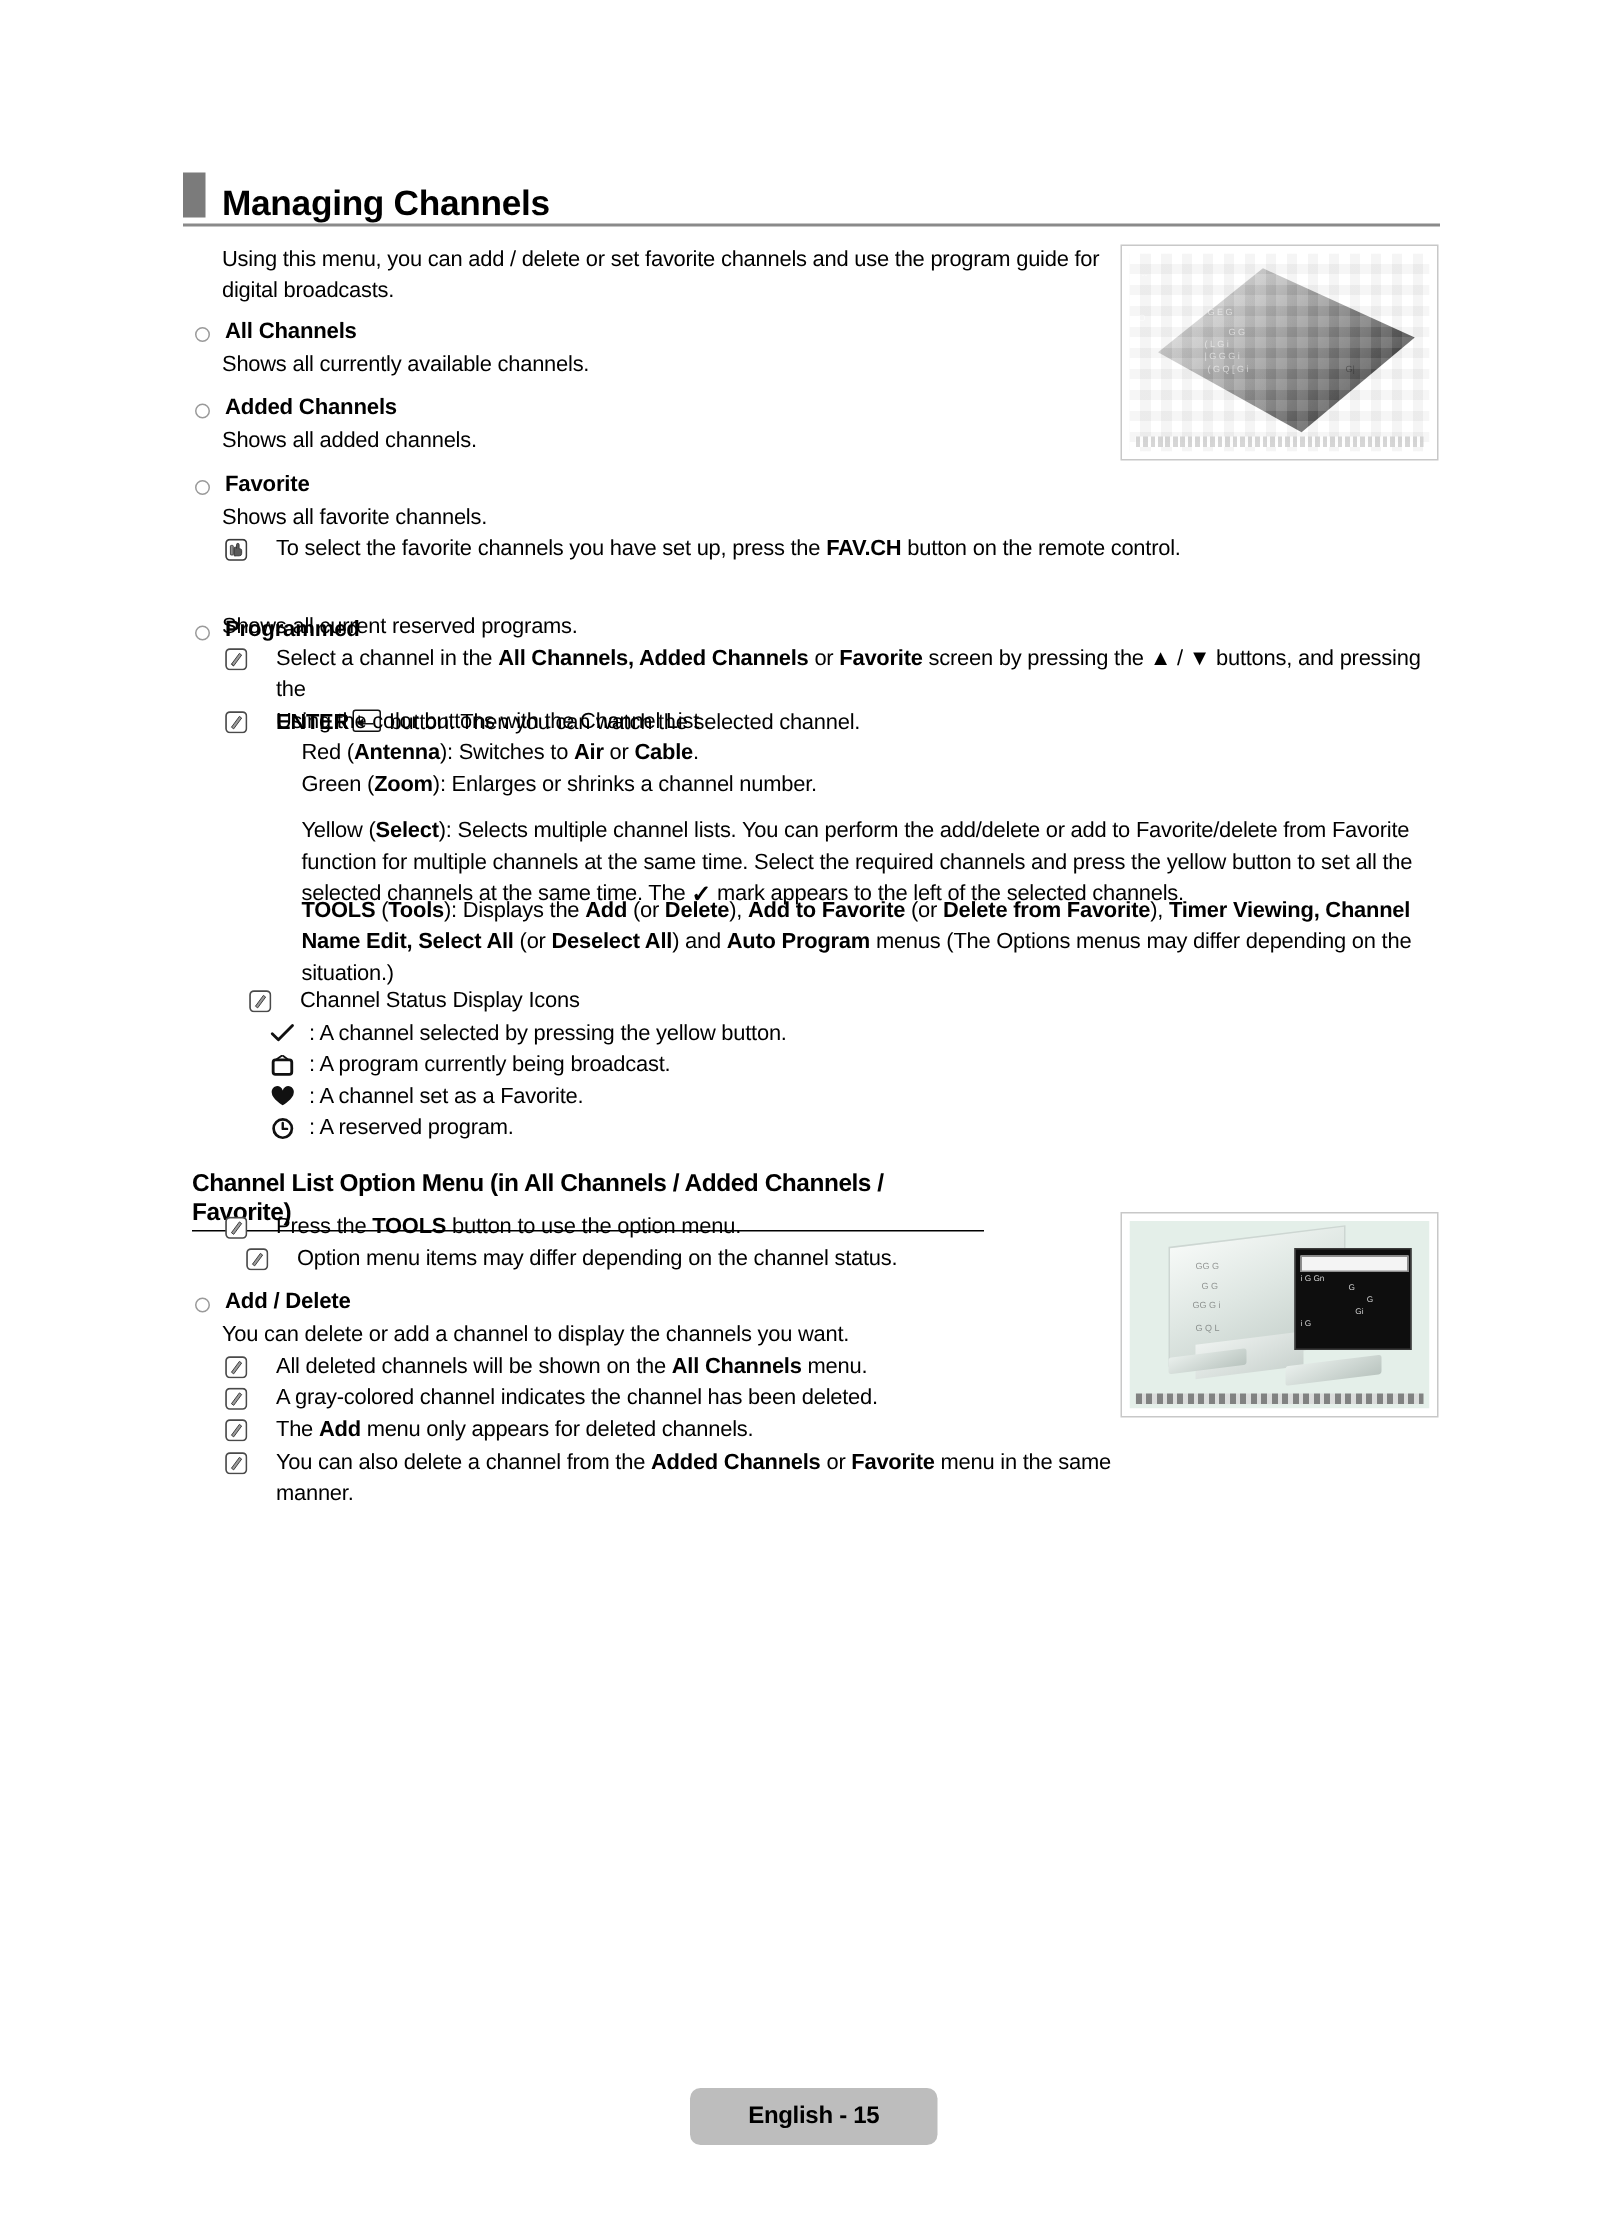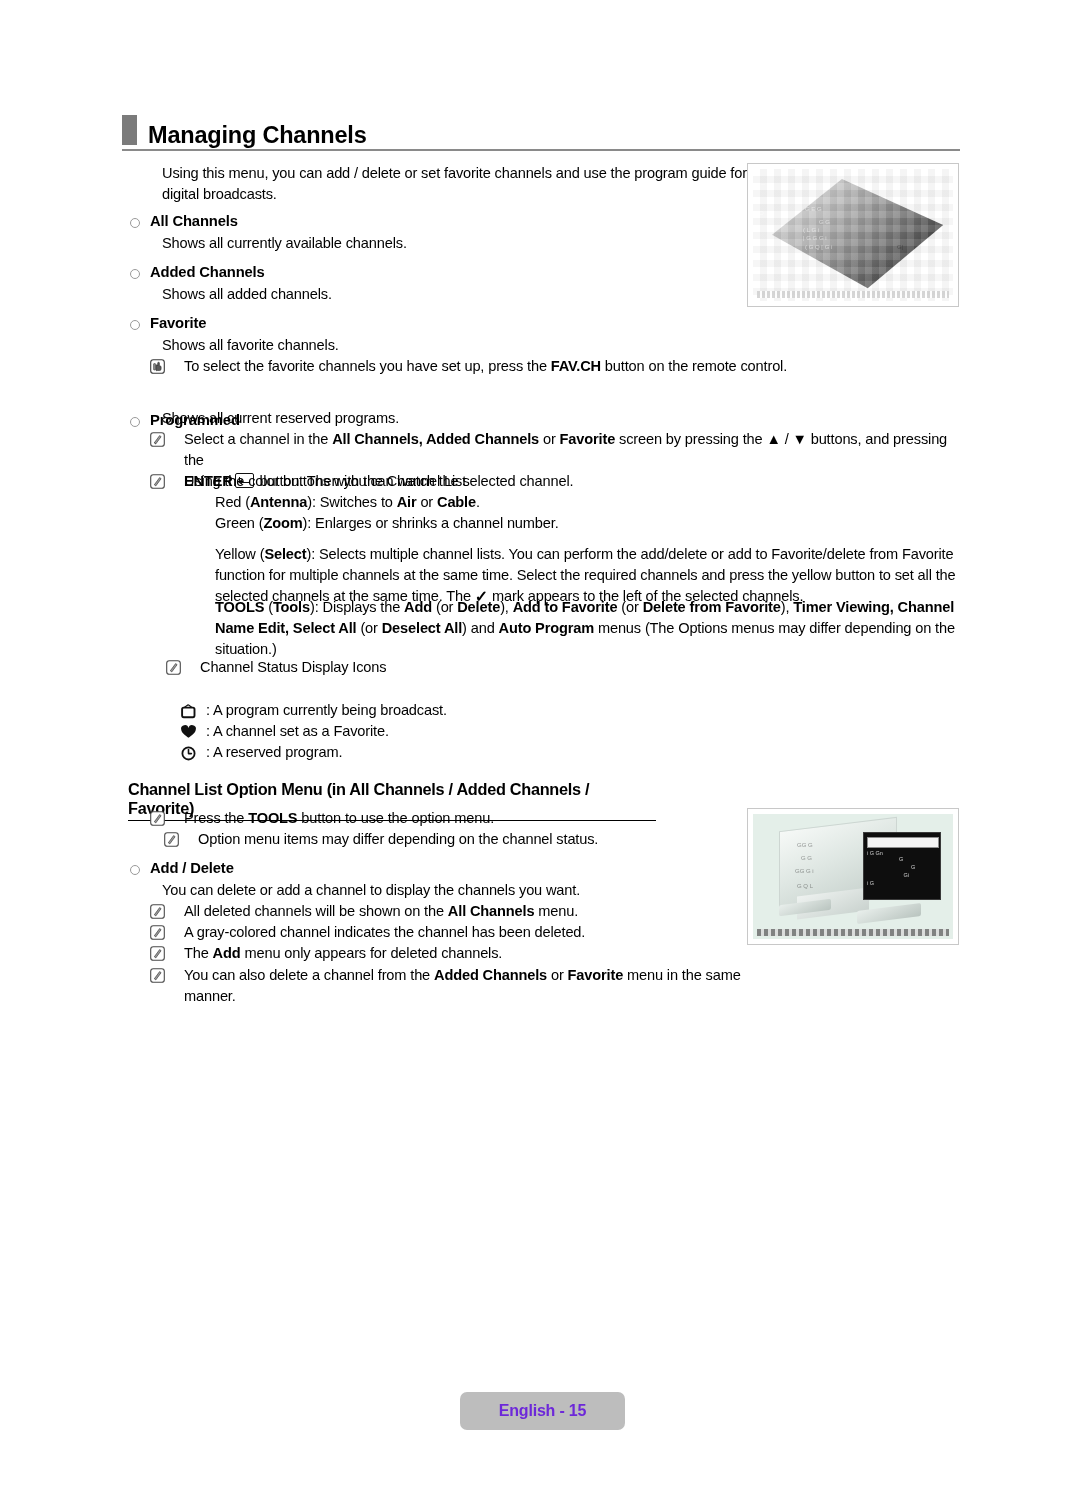--- a/index.html
+++ b/index.html
@@ -24,21 +24,21 @@
     width:15px;height:30px;background:#7b7b7b;flex:none;
     margin-bottom:1px;
   }
   .heading-text{
     font-size:23.5px;font-weight:bold;line-height:1;
     letter-spacing:-0.2px;
     position:relative;top:1px;
   }
 
   
-  .txt{font-size:14.6px;line-height:20.8px;letter-spacing:-0.15px;margin-left:14px;}
+  .txt{font-size:14.6px;line-height:20.8px;letter-spacing:-0.15px;}
   b{font-weight:bold;}
 
   .para{position:absolute;}
 
   
   .bullet-row{position:absolute;display:flex;align-items:flex-start;}
   .circ{
     width:8px;height:8px;border:1.3px solid #9a9a9a;border-radius:50%;
     flex:none;margin-top:6px;margin-right:10px;background:#fff;
   }
@@ -155,21 +155,21 @@
   .popup-sel{
     position:absolute;left:4%;top:7%;width:92%;height:13%;
     background:#f4f4f4;border:1px solid #8e8e8e;
   }
   .popup-line{position:absolute;color:#cfcfcf;font-size:5.5px;white-space:nowrap;}
 
   .footer-tab{
     position:absolute;left:460px;top:1392px;width:165px;height:38px;
     background:#bdbdbd;border-radius:7px;
     display:flex;align-items:center;justify-content:center;
-    font-size:16px;font-weight:bold;letter-spacing:-0.2px;color:#6d28d9;
+    font-size:16px;font-weight:bold;letter-spacing:-0.2px;color:#000000;
   }
 </style>
 </head>
 <body>
 
 <div class="page">
 
   <div class="main-heading">
     <div class="heading-accent"></div>
     <div class="heading-text">Managing Channels</div>
@@ -265,20 +265,28 @@
   <div class="note-row" style="left:150px;top:657px;width:600px;margin-left:16px;">
     <span class="noteicon">
       <svg width="15" height="15" viewBox="0 0 15 15">
         <rect x="0.7" y="0.7" width="13.6" height="13.6" rx="2.6" fill="#fff" stroke="#4a4a4a" stroke-width="1.1"></rect>
         <path d="M4.3 10.8 L9.6 3.6 l1.5 1.1 l-5.3 7.2 z" fill="#9c9c9c" stroke="#2e2e2e" stroke-width="0.6"></path>
       </svg>
     </span>
     <span class="note-text">Channel Status Display Icons</span>
   </div>
 
+  <div class="status-row" style="left:180px;top:679px;">
+    <span class="status-glyph">
+      <svg width="17" height="14" viewBox="0 0 17 14" style="display:inline-block;vertical-align:middle;">
+        <path d="M1.5 7.2 L5.6 11.2 L15 1.6" fill="none" stroke="#111" stroke-width="1.9" stroke-linecap="round" stroke-linejoin="round"></path>
+      </svg>
+    </span>
+    <span class="status-text">: A channel selected by pressing the yellow button.</span>
+  </div>
 
   <div class="status-row" style="left:180px;top:700px;">
     <span class="status-glyph">
       <svg width="17" height="15" viewBox="0 0 17 15" style="display:inline-block;vertical-align:middle;">
         <path d="M4.2 3.4 L7.8 0.9 M12.0 3.4 L8.6 0.9" stroke="#111" stroke-width="1.2" stroke-linecap="round"></path>
         <rect x="2.1" y="3.6" width="12.4" height="9.6" rx="1.6" fill="none" stroke="#111" stroke-width="1.9"></rect>
       </svg>
     </span>
     <span class="status-text">: A program currently being broadcast.</span>
   </div>

